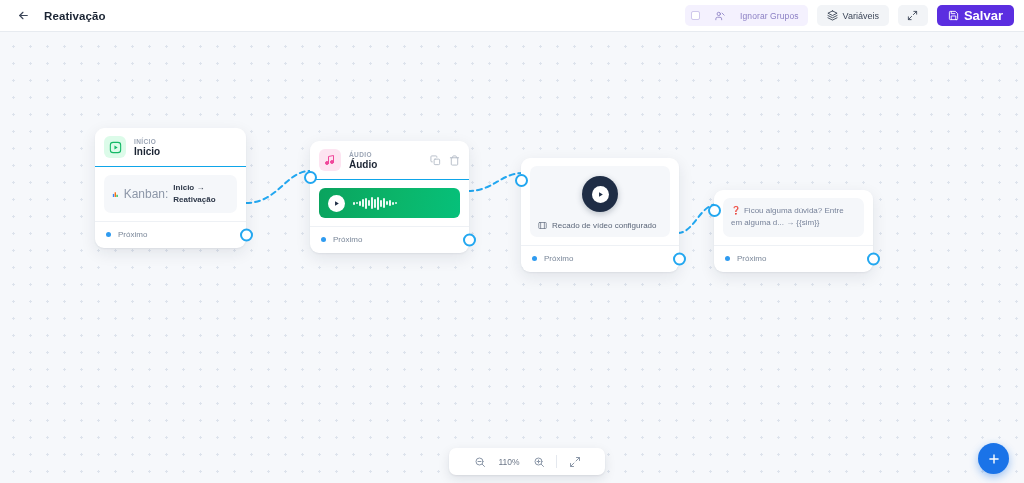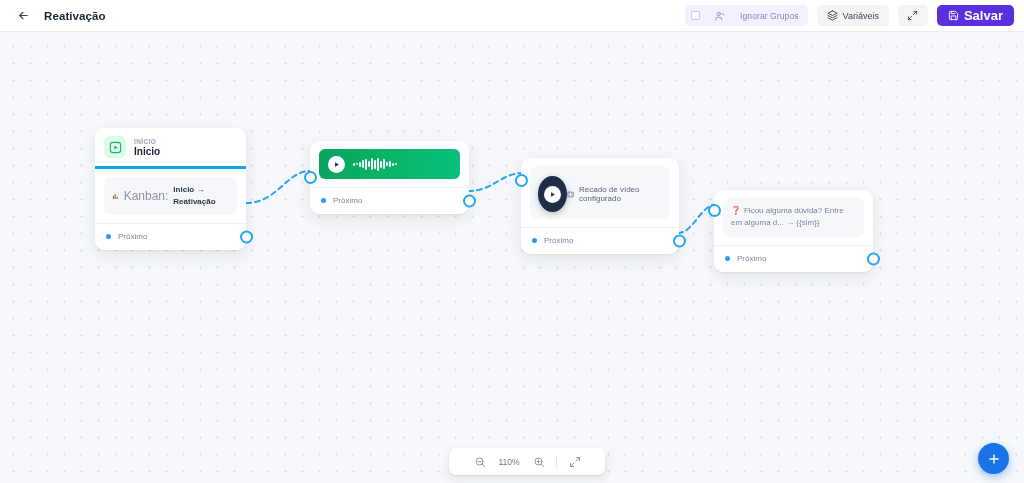--- a/index.html
+++ b/index.html
@@ -82,21 +82,21 @@
   .node {
     position: absolute;
     background: #ffffff;
     border-radius: 9px;
     box-shadow: 0 1px 2px rgba(22,34,51,.06), 0 5px 16px rgba(22,34,51,.09);
     z-index: 10;
   }
   .node-head {
     display: flex; align-items: center;
     padding: 8px 9px 8px 9px;
-    border-bottom: 3px solid #0ea5e9;
+    border-bottom: 1px solid #0ea5e9;
   }
   .node-icon {
     width: 22px; height: 22px; border-radius: 6px;
     display: flex; align-items: center; justify-content: center;
     flex: none;
   }
   .node-titles { margin-left: 8px; display: flex; flex-direction: column; gap: 1px; }
   .node-kicker {
     font-size: 6.5px; letter-spacing: .4px; color: #9aa4b4;
     text-transform: uppercase; font-weight: bold;
@@ -147,21 +147,21 @@
     background: #ffffff; display: flex; align-items: center; justify-content: center;
     flex: none;
   }
   .wave { display: flex; align-items: center; gap: 1.5px; height: 14px; }
   .wave i { display: block; width: 1.5px; background: #ffffff; border-radius: 1px; opacity: .92; }
 
   
   .video-card {
     background: #f5f7fa; border-radius: 7px;
     padding: 10px 8px 7px 8px;
-    display: flex; flex-direction: row; align-items: center;
+    display: flex; flex-direction: column; align-items: center;
   }
   .video-play-ring {
     width: 36px; height: 36px; border-radius: 50%;
     background: #1f2d45;
     display: flex; align-items: center; justify-content: center;
     box-shadow: 0 2px 6px rgba(31,45,69,.28);
   }
   .video-play-inner {
     width: 17px; height: 17px; border-radius: 50%;
     background: #ffffff; display: flex; align-items: center; justify-content: center;
@@ -294,20 +294,43 @@
       </div>
       <div class="node-foot">
         <span class="dot-blue"></span>
         <span class="foot-lbl">Próximo</span>
         <span class="handle out"></span>
       </div>
     </div>
 
     <div class="node" style="left:310px; top:109px; width:159px;">
       <span class="handle in-left" style="top:30px;"></span>
+      <div class="node-head">
+        <div class="node-icon" style="background:#fde4f1;">
+          <svg width="12" height="12" viewBox="0 0 24 24" fill="none" stroke="#f0479b" stroke-width="2" stroke-linecap="round" stroke-linejoin="round">
+            <path d="M9 18V5l10-2v13"></path>
+              <circle cx="6" cy="18" r="3" fill="#f0479b"></circle>
+            <circle cx="16" cy="16" r="3" fill="#f0479b"></circle>
+          </svg>
+        </div>
+        <div class="node-titles">
+          <span class="node-kicker">ÁUDIO</span>
+          <span class="node-title">Áudio</span>
+        </div>
+        <div class="node-actions">
+          <svg class="node-act" viewBox="0 0 24 24" fill="none" stroke="#8b97a8" stroke-width="2" stroke-linecap="round" stroke-linejoin="round">
+            <rect x="9" y="9" width="12" height="12" rx="2"></rect>
+            <path d="M5 15H4a2 2 0 0 1-2-2V4a2 2 0 0 1 2-2h9a2 2 0 0 1 2 2v1"></path>
+          </svg>
+          <svg class="node-act" viewBox="0 0 24 24" fill="none" stroke="#8b97a8" stroke-width="2" stroke-linecap="round" stroke-linejoin="round">
+            <polyline points="3 6 5 6 21 6"></polyline>
+            <path d="M19 6v14a2 2 0 0 1-2 2H7a2 2 0 0 1-2-2V6m3 0V4a2 2 0 0 1 2-2h4a2 2 0 0 1 2 2v2"></path>
+          </svg>
+        </div>
+      </div>
       <div class="node-body">
         <div class="audio-bar">
           <span class="audio-play">
             <svg width="7" height="7" viewBox="0 0 24 24">
                 <polygon points="7,4 20,12 7,20" fill="#1f2d45"></polygon>
               </svg>
           </span>
           <span class="wave" id="audio-wave">
               <i style="height: 3px;"></i>
               <i style="height: 2px;"></i>

